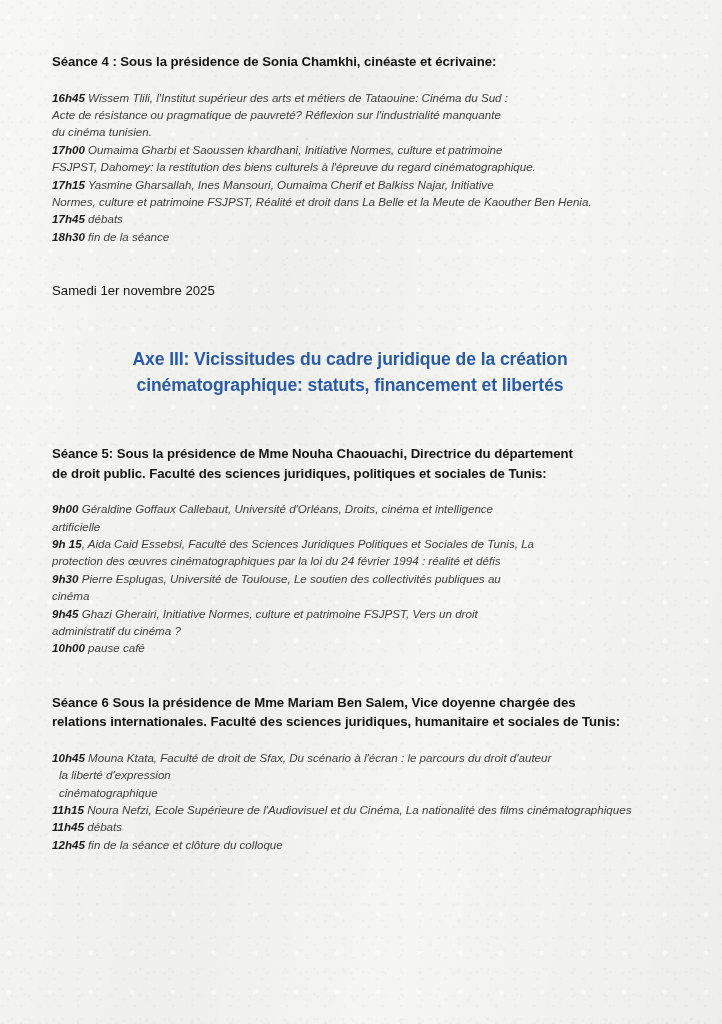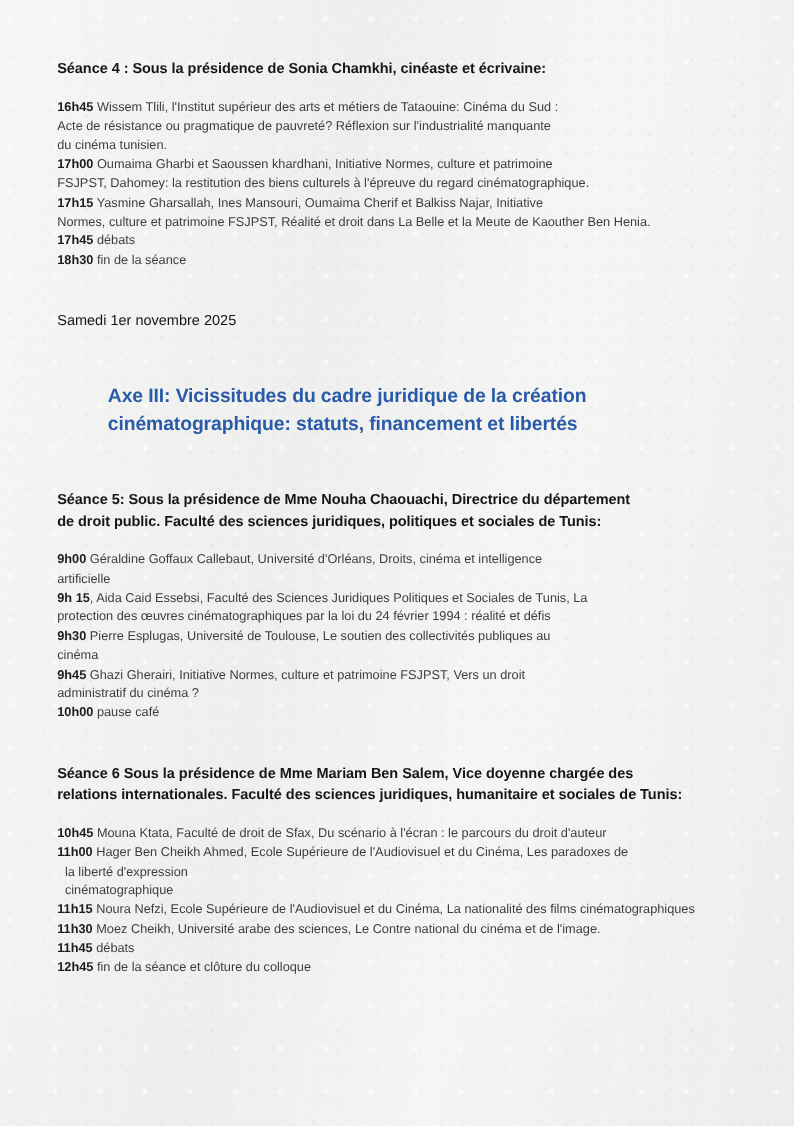--- a/index.html
+++ b/index.html
@@ -52,32 +52,33 @@
     font-size: 13.2px;
     line-height: 19px;
     color: #161616;
   }
 
   .axe-heading {
     color: #2a5ba8;
     font-weight: bold;
     font-size: 17.6px;
     line-height: 26px;
-    text-align: left;
+    text-align: center;
     letter-spacing: -0.1px;
     padding: 0 46px;
   }
 
   .program-list {
     font-size: 11.6px;
     line-height: 17.4px;
     color: #3d3d3d;
   }
   .program-list .entry {
     white-space: pre-wrap;
+    font-style: italic;
   }
   .program-list .entry .time {
     font-weight: bold;
     color: #1c1c1c;
   }
   .program-list .entry.indented {
     padding-left: 7px;
   }
   .spacer-sm { height: 17px; }
   .spacer-lg { height: 36px; }
@@ -146,22 +147,20 @@
 
   <div class="session-heading">
     <div>Séance 6 Sous la présidence de Mme Mariam Ben Salem, Vice doyenne chargée des</div>
     <div>relations internationales. Faculté des sciences juridiques, humanitaire et sociales de Tunis:</div>
   </div>
 
   <div class="spacer-sm"></div>
 
   <div class="program-list">
     <div class="entry"><span class="time">10h45</span><span> Mouna Ktata, Faculté de droit de Sfax, Du scénario à l'écran : le parcours du droit d'auteur</span></div>
-    <div class="entry"><span class="time">11h00</span><span> Hager Ben Cheikh Ahmed, Ecole Supérieure de l'Audiovisuel et du Cinéma, Les paradoxes de</span></div>
     <div class="entry indented"><span>la liberté d'expression</span></div>
     <div class="entry indented"><span>cinématographique</span></div>
     <div class="entry"><span class="time">11h15</span><span> Noura Nefzi, Ecole Supérieure de l'Audiovisuel et du Cinéma, La nationalité des films cinématographiques</span></div>
-    <div class="entry"><span class="time">11h30</span><span> Moez Cheikh, Université arabe des sciences, Le Contre national du cinéma et de l'image.</span></div>
     <div class="entry"><span class="time">11h45</span><span> débats</span></div>
     <div class="entry"><span class="time">12h45</span><span> fin de la séance et clôture du colloque</span></div>
   </div>
 
 </div>
 
 </body></html>

